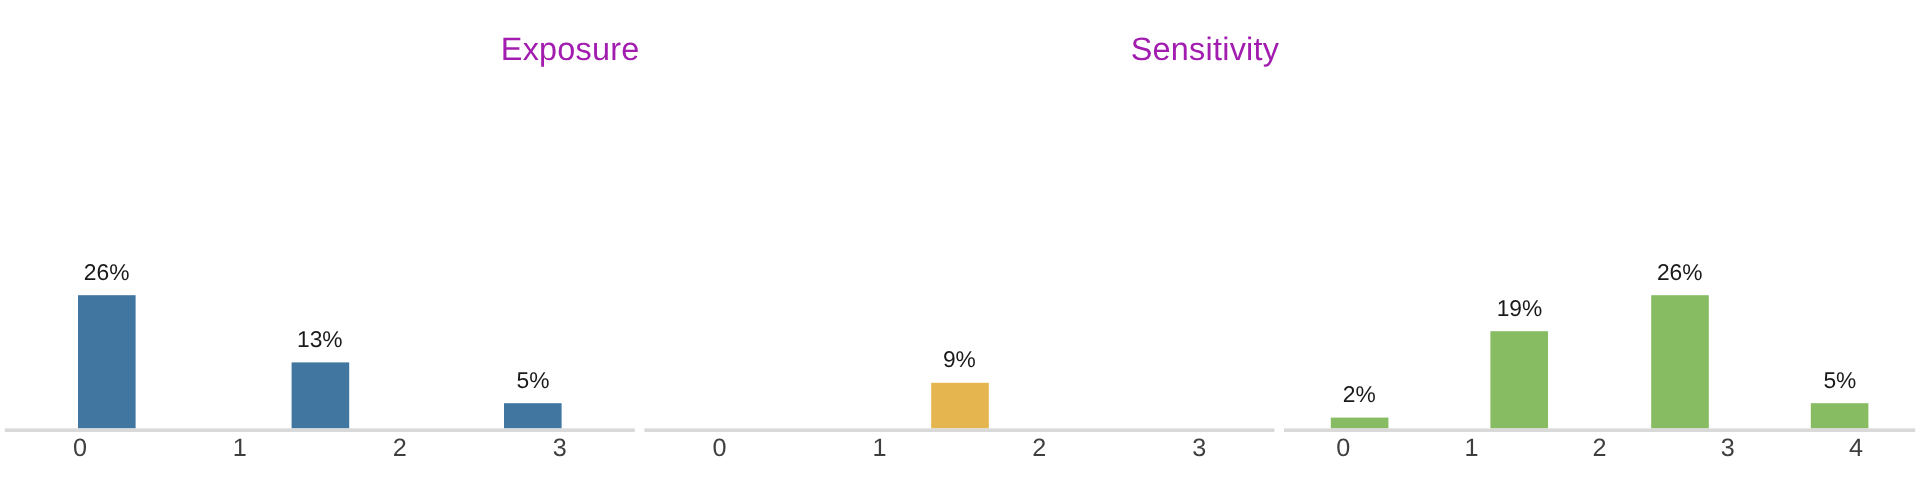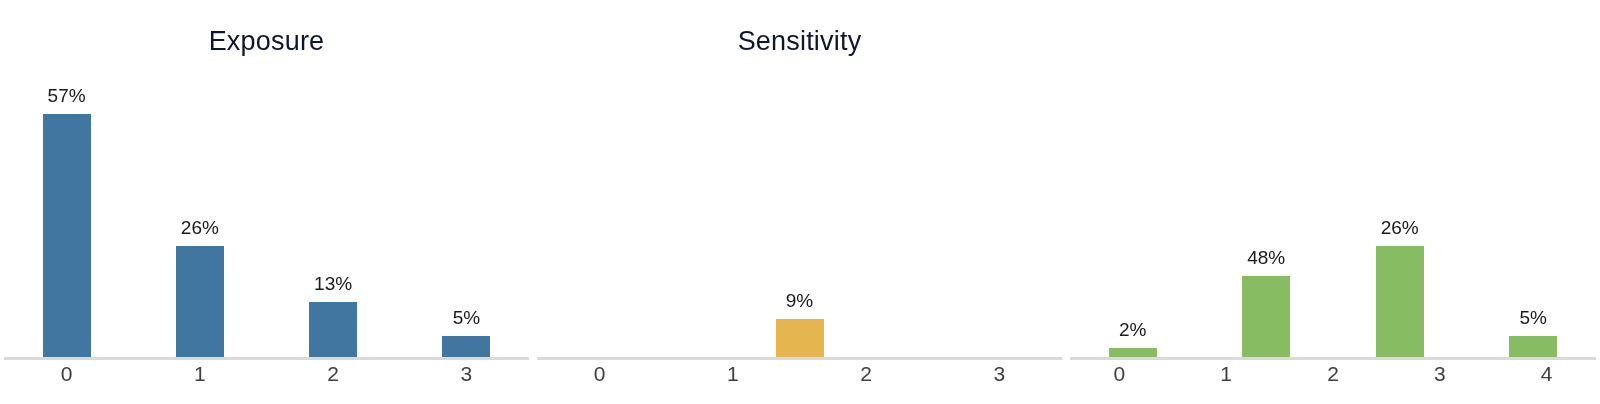--- a/index.html
+++ b/index.html
@@ -23,24 +23,24 @@
   .panel {
     position: relative;
     height: 404px;
     box-sizing: border-box;
   }
   .panel-title {
     position: absolute;
     top: 26px;
     left: 0;
     right: 0;
-    text-align: center;
+    text-align: right;
     font-size: 27px;
     font-weight: 400;
-    color: #0f172a;
+    color: #a21caf;
     letter-spacing: 0.2px;
     white-space: nowrap;
   }
   .plot {
     position: absolute;
     left: 0;
     right: 0;
     top: 70px;
     bottom: 44px;
   }
@@ -104,24 +104,20 @@
 </head>
 <body>
 
 <div class="figure">
 
   <div class="panel" id="panel-0" style="width:533px;">
     <div class="panel-title">Exposure</div>
     <div class="plot">
       <div class="bars">
           <div class="bar-slot">
-            <div class="bar-value">57%</div>
-            <div class="bar-rect" style="background: rgb(64, 118, 159); height: 243px;"></div>
-          </div>
-          <div class="bar-slot">
             <div class="bar-value">26%</div>
             <div class="bar-rect" style="background: rgb(64, 118, 159); height: 111px;"></div>
           </div>
           <div class="bar-slot">
             <div class="bar-value">13%</div>
             <div class="bar-rect" style="background: rgb(64, 118, 159); height: 55px;"></div>
           </div>
           <div class="bar-slot">
             <div class="bar-value">5%</div>
             <div class="bar-rect" style="background: rgb(64, 118, 159); height: 21px;"></div>
@@ -157,21 +153,21 @@
   </div>
 
   <div class="panel" id="panel-2" style="width:534px;">
     <div class="plot">
       <div class="bars">
           <div class="bar-slot">
             <div class="bar-value">2%</div>
             <div class="bar-rect" style="background: rgb(136, 188, 99); height: 9px;"></div>
           </div>
           <div class="bar-slot">
-            <div class="bar-value">48%</div>
+            <div class="bar-value">19%</div>
             <div class="bar-rect" style="background: rgb(136, 188, 99); height: 81px;"></div>
           </div>
           <div class="bar-slot">
             <div class="bar-value">26%</div>
             <div class="bar-rect" style="background: rgb(136, 188, 99); height: 111px;"></div>
           </div>
           <div class="bar-slot">
             <div class="bar-value">5%</div>
             <div class="bar-rect" style="background: rgb(136, 188, 99); height: 21px;"></div>
           </div>

